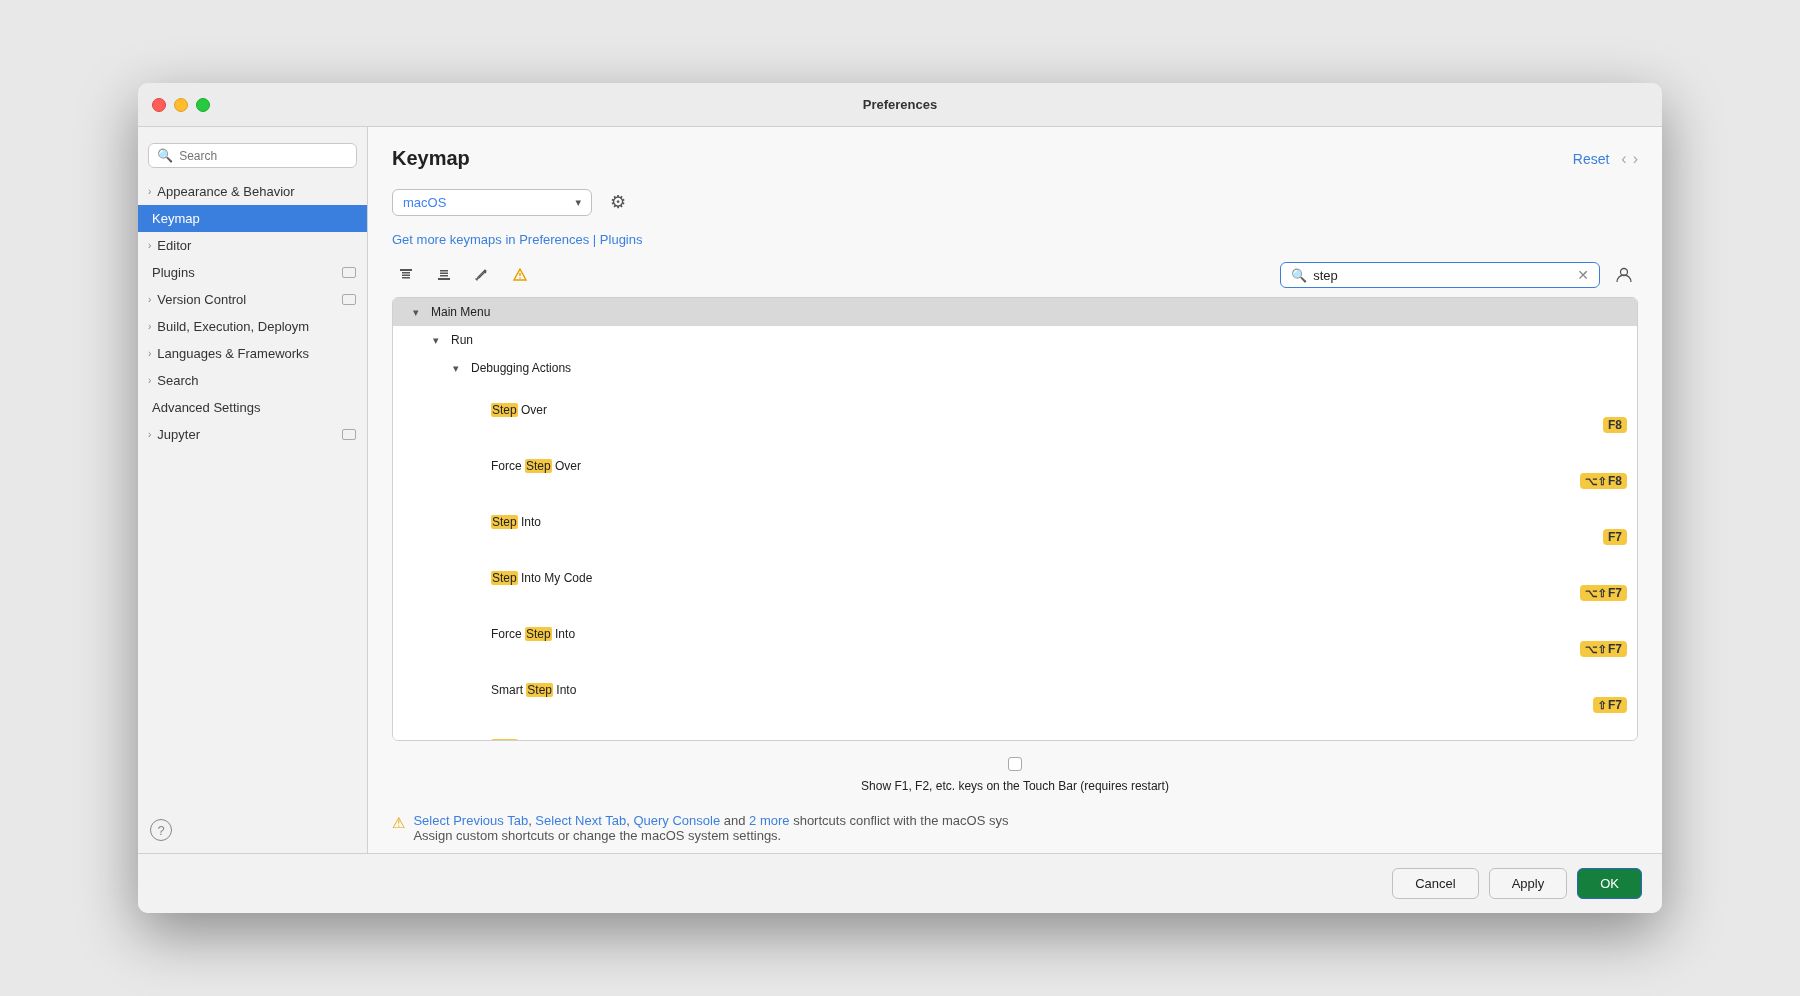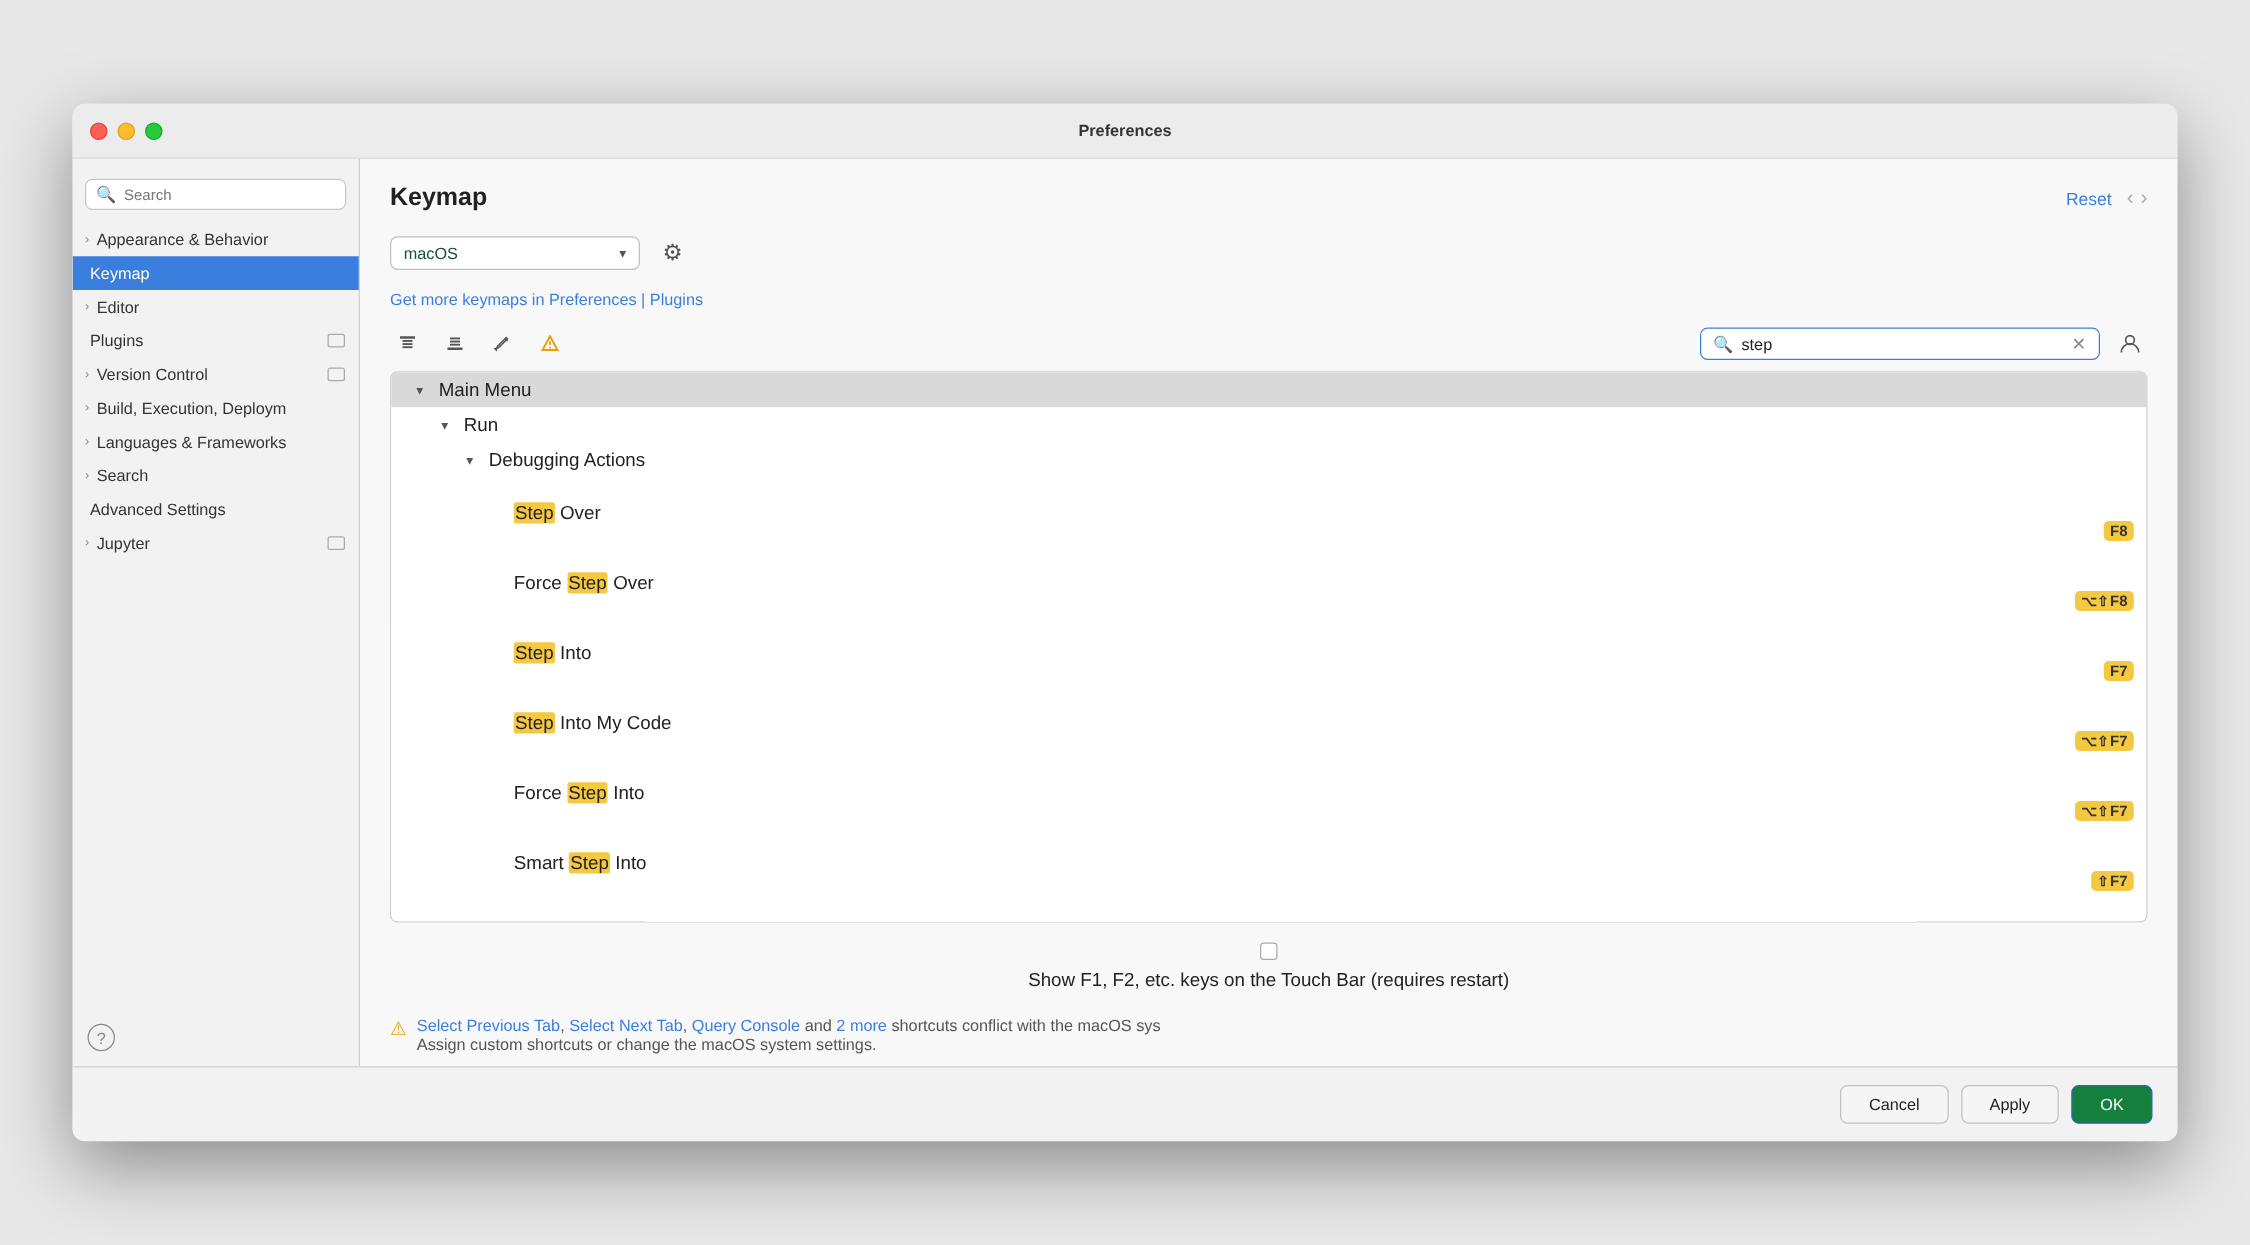--- a/index.html
+++ b/index.html
@@ -8,21 +8,21 @@
       font-size: 13px;
       background: #e8e8e8;
       display: flex;
       justify-content: center;
       align-items: center;
       width: 1800px;
       height: 996px;
       overflow: hidden;
     }
     .window {
-      width: 1684px;
+      width: 1524px;
       height: 830px;
       background: #f2f2f2;
       border-radius: 10px;
       box-shadow: 0 20px 60px rgba(0,0,0,0.4);
       display: flex;
       flex-direction: column;
       overflow: hidden;
     }
     .title-bar {
       height: 44px;
@@ -190,21 +190,21 @@
       align-items: center;
       background: white;
       border: 1px solid #c0c0c0;
       border-radius: 6px;
       padding: 5px 10px;
       gap: 8px;
       min-width: 200px;
     }
     .keymap-select-label {
       font-size: 13px;
-      color: #14532d;
+      color: #3b82f6;
       flex: 1;
     }
     .chevron-down {
       color: #555;
       font-size: 11px;
     }
     .gear-btn {
       width: 32px;
       height: 32px;
       display: flex;
@@ -292,21 +292,21 @@
     }
     .tree-row.highlighted { background: #d9d9d9; }
     .tree-toggle {
       font-size: 11px;
       color: #555;
       margin-right: 4px;
       cursor: pointer;
       min-width: 14px;
     }
     .tree-label {
-      font-size: 15px;
+      font-size: 12px;
       color: #222;
     }
     .highlight {
       background: #f5c842;
       border-radius: 2px;
       padding: 0 1px;
     }
     .tree-shortcut {
       margin-left: auto;
       font-family: Liberation Sans, sans-serif;

